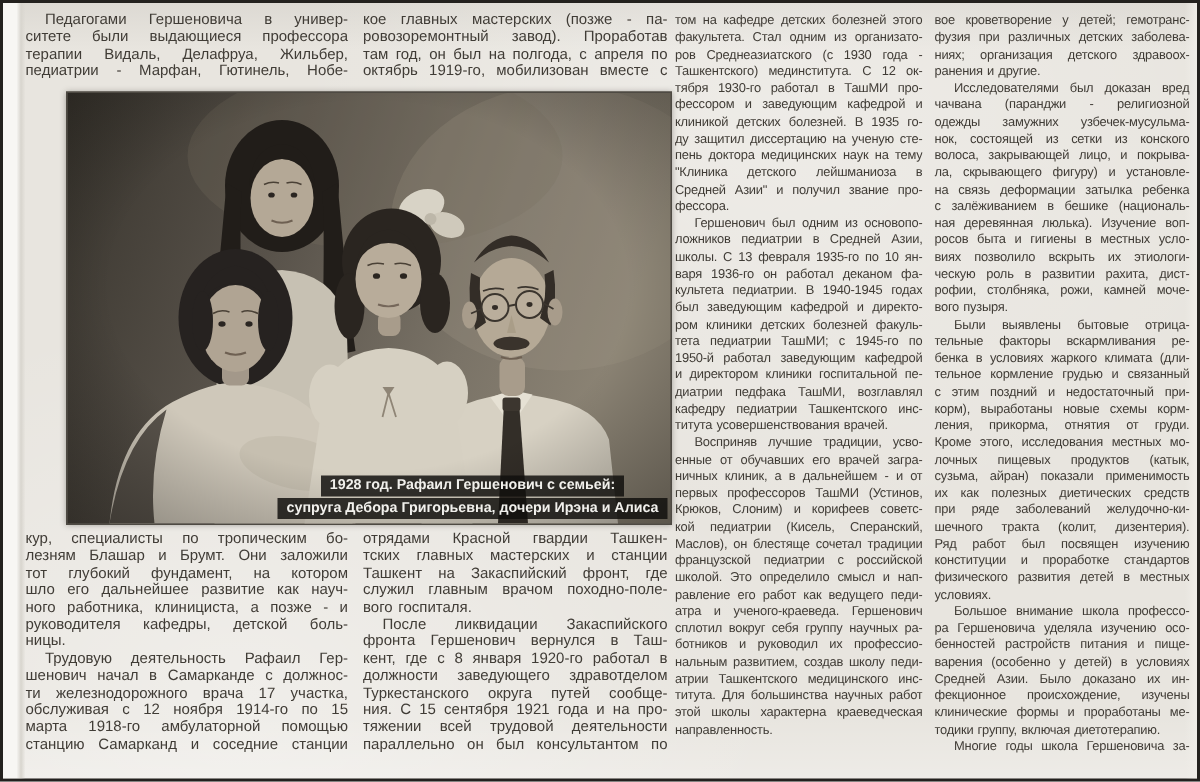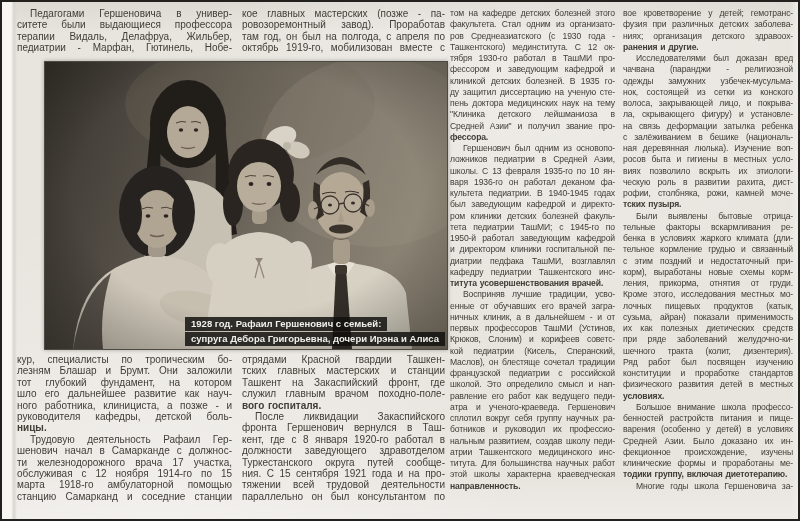--- a/index.html
+++ b/index.html
@@ -29,34 +29,34 @@
   #col2-top{left:240px;top:6px;width:203px;}
   #col1-bottom{left:15px;top:352px;width:215px;}
   #col2-bottom{left:240px;top:352px;width:203px;}
   #col3{left:448px;top:6px;width:165px;}
   #col4{left:621px;top:6px;width:170px;}
   .line{
     display:block;height:var(--lh);line-height:var(--lh);
     text-align:justify;overflow:hidden;
   }
   .line::after{content:"";display:inline-block;width:100%;height:0;vertical-align:top;}
-  .line.end{text-align:left;font-weight:bold;}
+  .line.end{text-align:left;}
   .line.end::after{display:none;}
   .line.indent{text-indent:13px;}
   .photo{
     position:absolute;left:42px;top:59px;width:402px;height:287px;margin:0;
     border:1px solid #4e4a43;box-shadow:0 0 4px rgba(60,55,48,0.4);
     background:#55504a;
   }
   .photo svg{display:block;width:100%;height:100%;}
   .caption{
     position:absolute;right:2px;bottom:3px;text-align:right;
     font-weight:bold;font-size:9.5px;line-height:11px;color:#f1f0ec;
   }
-  .caption .cap-line{display:block;margin-top:1px;text-align:left;}
+  .caption .cap-line{display:block;margin-top:1px;text-align:center;}
   .caption .cap-line span{
     display:inline-block;background:rgba(17,15,13,0.84);padding:1px 6px 2px 6px;
   }
 </style>
 </head>
 <body>
 
 <div class="page">
   <div class="scan-edge-left"></div>
   <div class="scan-edge-right"></div>
@@ -159,39 +159,40 @@
       <div class="line">нок, состоящей из сетки из конского</div>
       <div class="line">волоса, закрывающей лицо, и покрыва-</div>
       <div class="line">ла, скрывающего фигуру) и установле-</div>
       <div class="line">на связь деформации затылка ребенка</div>
       <div class="line">с залёживанием в бешике (националь-</div>
       <div class="line">ная деревянная люлька). Изучение воп-</div>
       <div class="line">росов быта и гигиены в местных усло-</div>
       <div class="line">виях позволило вскрыть их этиологи-</div>
       <div class="line">ческую роль в развитии рахита, дист-</div>
       <div class="line">рофии, столбняка, рожи, камней моче-</div>
-      <div class="line end">тских пузыря.</div>
+      <div class="line end">вого пузыря.</div>
       <div class="line indent">Были выявлены бытовые отрица-</div>
       <div class="line">тельные факторы вскармливания ре-</div>
       <div class="line">бенка в условиях жаркого климата (дли-</div>
       <div class="line">тельное кормление грудью и связанный</div>
       <div class="line">с этим поздний и недостаточный при-</div>
       <div class="line">корм), выработаны новые схемы корм-</div>
       <div class="line">ления, прикорма, отнятия от груди.</div>
       <div class="line">Кроме этого, исследования местных мо-</div>
       <div class="line">лочных пищевых продуктов (катык,</div>
       <div class="line">сузьма, айран) показали применимость</div>
       <div class="line">их как полезных диетических средств</div>
       <div class="line">при ряде заболеваний желудочно-ки-</div>
       <div class="line">шечного тракта (колит, дизентерия).</div>
       <div class="line">Ряд работ был посвящен изучению</div>
       <div class="line">конституции и проработке стандартов</div>
       <div class="line">физического развития детей в местных</div>
       <div class="line end">условиях.</div>
       <div class="line indent">Большое внимание школа профессо-</div>
+      <div class="line">ра Гершеновича уделяла изучению осо-</div>
       <div class="line">бенностей растройств питания и пище-</div>
       <div class="line">варения (особенно у детей) в условиях</div>
       <div class="line">Средней Азии. Было доказано их ин-</div>
       <div class="line">фекционное происхождение, изучены</div>
       <div class="line">клинические формы и проработаны ме-</div>
       <div class="line end">тодики группу, включая диетотерапию.</div>
       <div class="line indent">Многие годы школа Гершеновича за-</div>
     </div>
 
   <figure class="photo">

